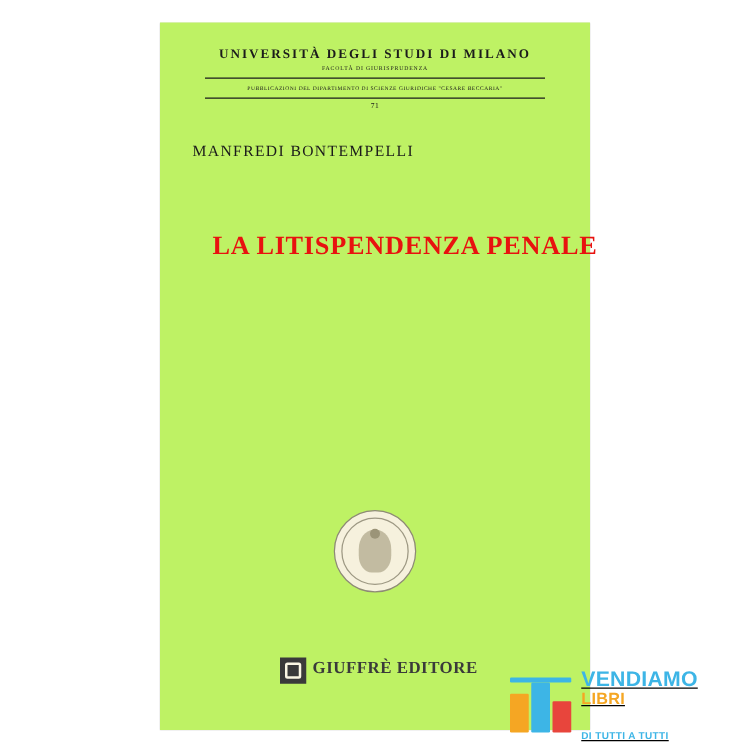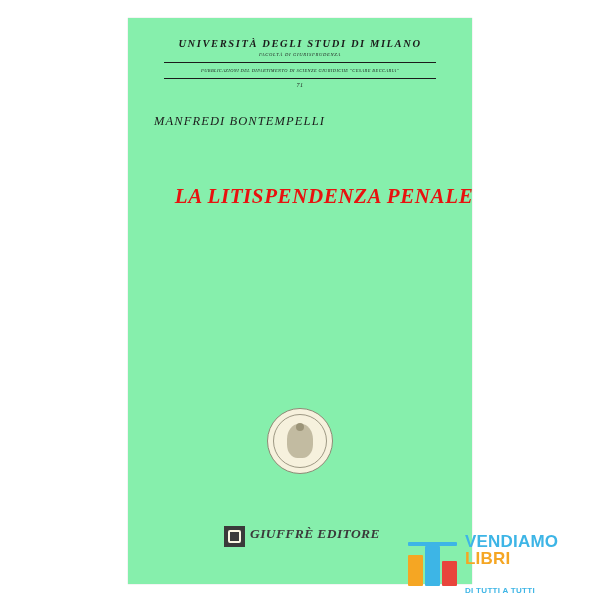--- a/index.html
+++ b/index.html
@@ -19,23 +19,22 @@
     overflow: hidden;
   }
 
   
   .cover {
     position: absolute;
     left: 128px;
     top: 18px;
     width: 344px;
     height: 566px;
-    background: #86efac;
+    background: #bef264;
     box-shadow: 0 0 1px rgba(0,0,0,0.25);
-    font-style: italic;
   }
 
   .cover-inner {
     position: absolute;
     left: 0;
     top: 0;
     width: 100%;
     height: 100%;
   }
 
@@ -196,20 +195,21 @@
   
   .badge {
     position: absolute;
     right: 6px;
     bottom: 8px;
     width: 186px;
     height: 56px;
     display: flex;
     align-items: center;
     gap: 7px;
+    text-decoration: underline;
   }
   .badge-books {
     width: 50px;
     height: 44px;
     position: relative;
     flex: none;
   }
   .bk {
     position: absolute;
     bottom: 0;
@@ -234,21 +234,21 @@
   }
   .badge-l1 {
     font-family: "Liberation Sans", sans-serif;
     font-size: 17px;
     font-weight: bold;
     color: #3db5e6;
     letter-spacing: 0.2px;
   }
   .badge-l2 {
     font-family: "Liberation Sans", sans-serif;
-    font-size: 17px;
+    font-size: 13px;
     font-weight: bold;
     color: #f5a623;
     letter-spacing: 0.2px;
   }
   .badge-l3 {
     margin-top: 20px;
     font-family: "Liberation Sans", sans-serif;
     font-size: 8px;
     font-weight: bold;
     color: #3db5e6;

